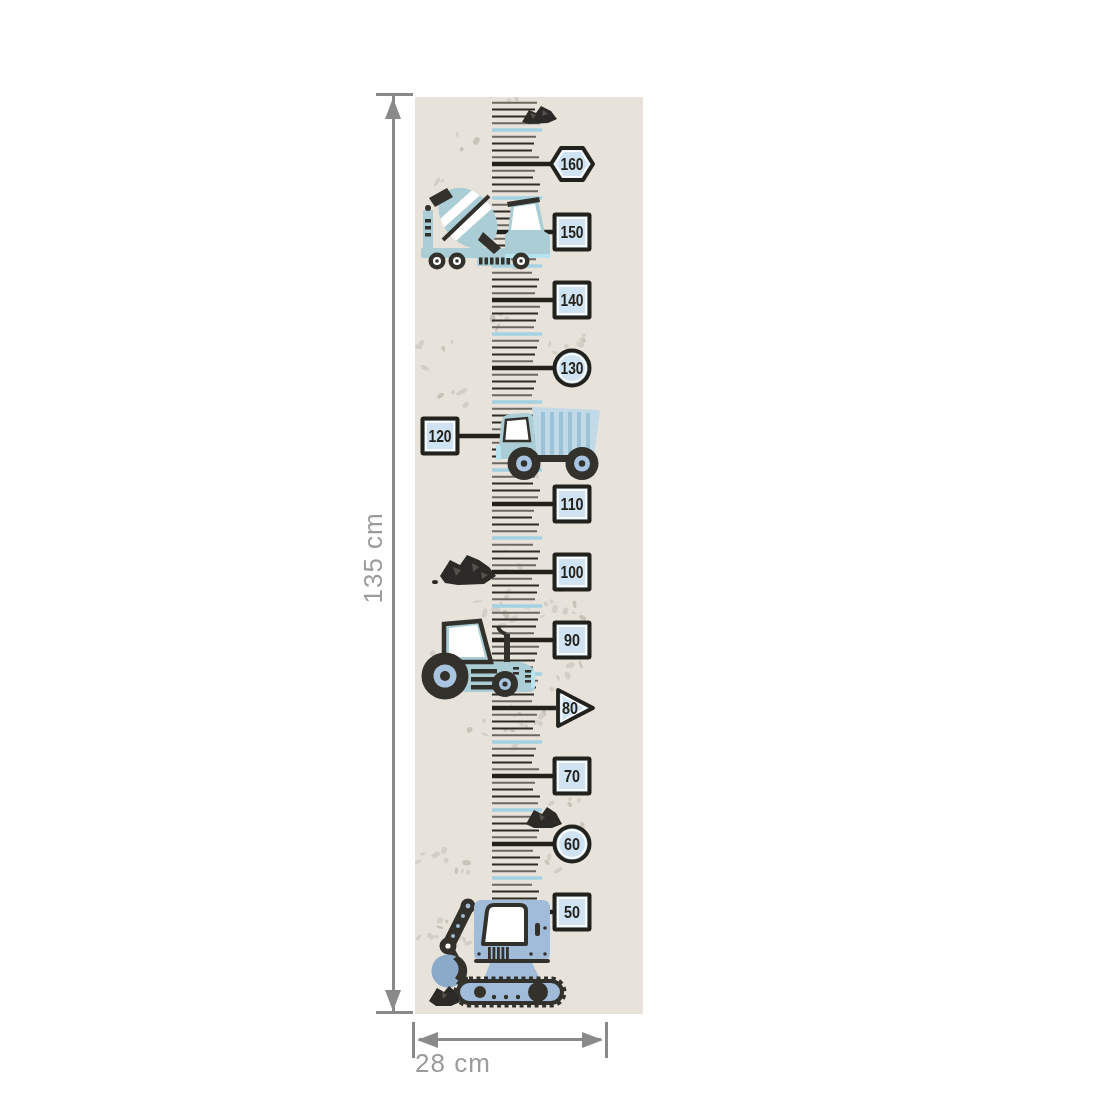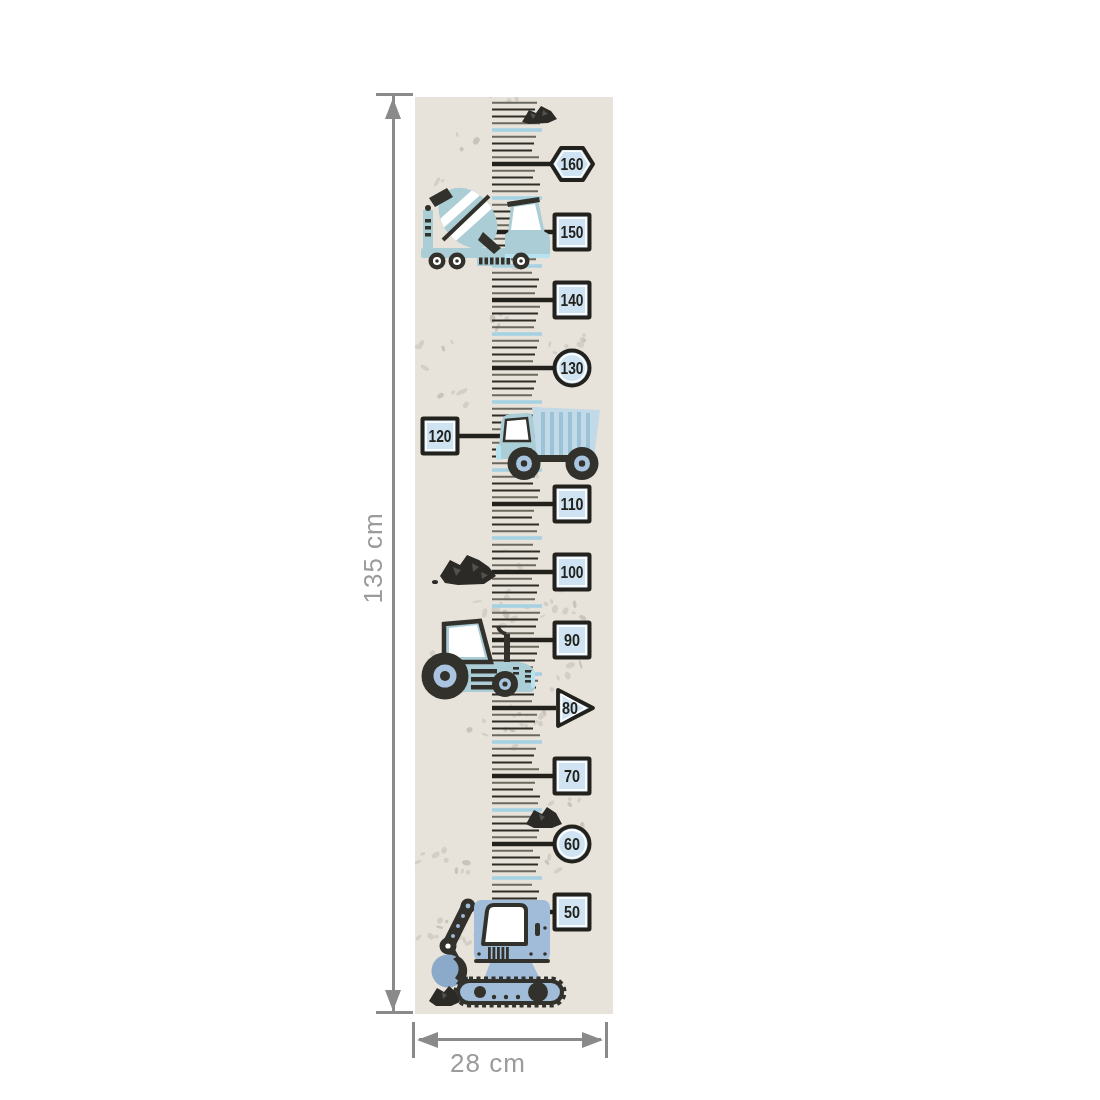--- a/index.html
+++ b/index.html
@@ -1,19 +1,19 @@
 <!DOCTYPE html>
 <html style="--strip-bg: #e8e3da; --speckle: #d4cfc6; --speckle-alt: #c9c4ba; --tick-dark: #2d2c27; --tick-gray: #6b6860; --tick-blue: #a5d2e2; --major-dark: #22211c; --badge-fill: #cfe3f2; --badge-text: #22211c; --dimension-gray: #8a8a8a; --dimension-text: #9b9b9b; --vehicle-blue: #aacdd6; --vehicle-blue2: #c2d9e8; --stripe-blue: #9cc2d8; --accent-blue: #b6e3ef; --excavator-blue: #a0bcd8; --bucket-blue: #8ba9c8; --hub-blue: #a9c4e0; --detail-dark: #32312c; --rock-dark: #2b2a26; --rock-light: #53514b;"><head>
 <meta charset="utf-8">
 <style>
   html,body{margin:0;padding:0;background:#ffffff;}
   .canvas{position:relative;width:1100px;height:1100px;background:#fff;overflow:hidden;
           font-family:"Liberation Sans",sans-serif;}
   
-  .strip{position:absolute;left:415px;top:97px;width:198px;height:917px;
+  .strip{position:absolute;left:415px;top:97px;width:228px;height:917px;
          background:var(--strip-bg,#e8e3da);border-radius:0;overflow:hidden;}
   .strip svg{position:absolute;left:0;top:0;display:block;}
   
   .dim-line{position:absolute;background:var(--dimension-gray,#8a8a8a);}
   .arr{position:absolute;width:0;height:0;}
   .arr-up{border-left:8px solid transparent;border-right:8px solid transparent;
           border-bottom:21px solid var(--dimension-gray,#8a8a8a);}
   .arr-down{border-left:8px solid transparent;border-right:8px solid transparent;
           border-top:21px solid var(--dimension-gray,#8a8a8a);}
   .arr-left{border-top:8px solid transparent;border-bottom:8px solid transparent;
@@ -540,15 +540,15 @@
         <polygon class="f-rockhi" points="27,895 32,898 28,902"></polygon>
       </g>
     </svg>
   </div>
 
   <div class="dim-line" style="left:412px;top:1022px;width:3px;height:36px;"></div>
   <div class="dim-line" style="left:605px;top:1022px;width:3px;height:36px;"></div>
   <div class="dim-line" style="left:419px;top:1038px;width:182px;height:3px;"></div>
   <div class="arr arr-left" style="left:417px;top:1031.5px;"></div>
   <div class="arr arr-right" style="left:582px;top:1031.5px;"></div>
-  <div class="dim-label" style="left:393px;top:1048px;width:190px;text-align:center;">28 cm</div>
+  <div class="dim-label" style="left:415px;top:1048px;width:190px;text-align:left;">28 cm</div>
 
 </div>
 
 </body></html>

